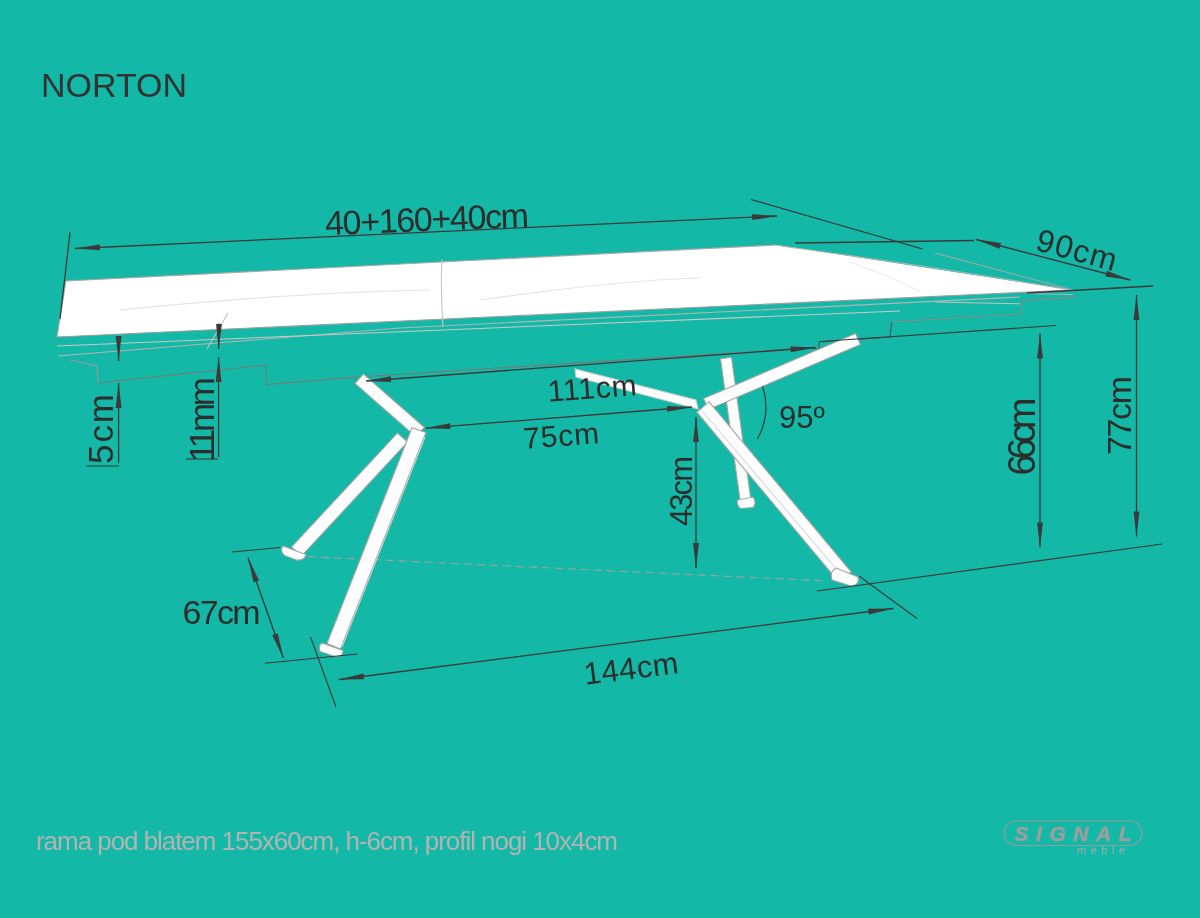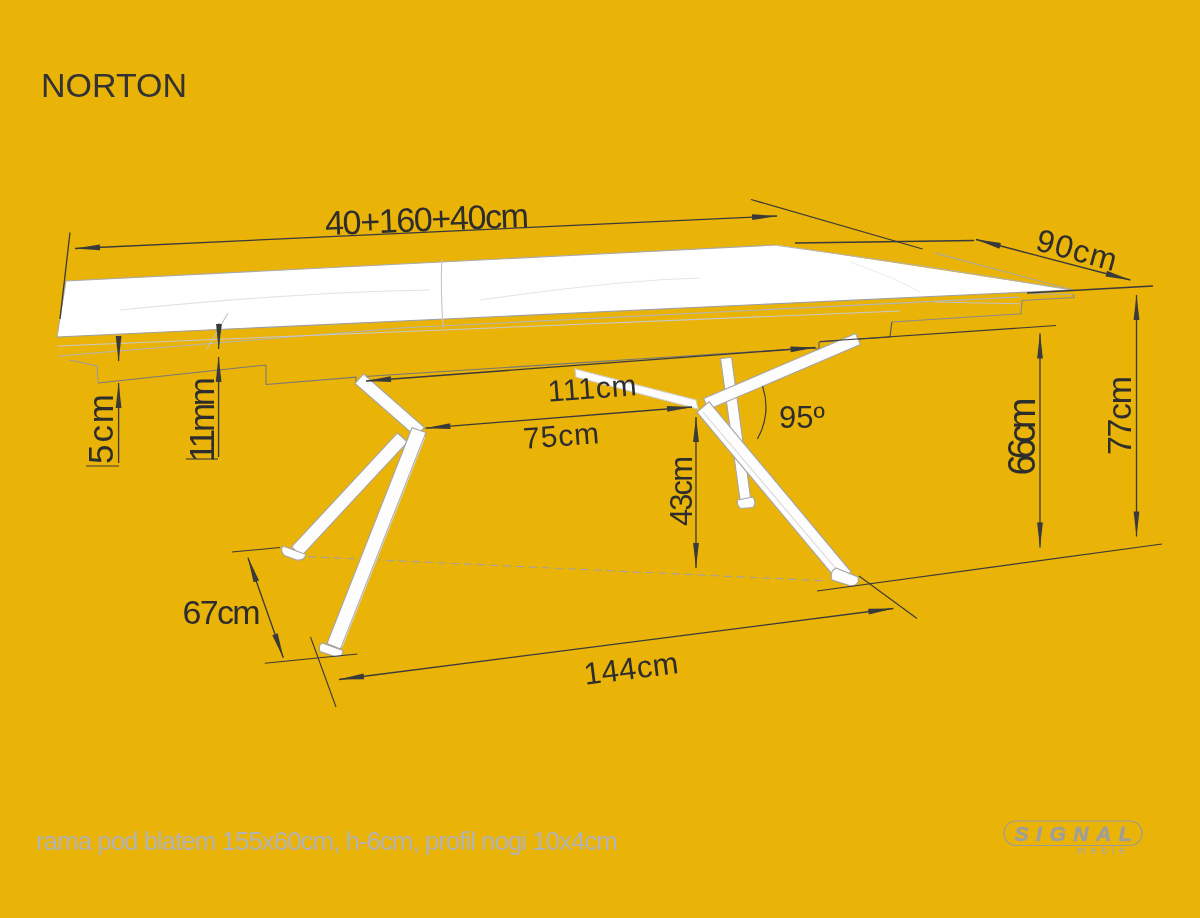--- a/index.html
+++ b/index.html
@@ -1,16 +1,16 @@
 <!DOCTYPE html>
 <html><head>
 <meta charset="utf-8">
 <style>
   html,body{margin:0;padding:0;background:#ffffff;}
-  .page{position:relative;width:1200px;height:918px;background:#eab308;overflow:hidden;
+  .page{position:relative;width:1200px;height:918px;background:#14b8a6;overflow:hidden;
         font-family:"Liberation Sans", sans-serif;}
   svg{position:absolute;left:0;top:0;}
 </style>
 </head>
 <body>
 <div class="page">
 <svg width="1200" height="918" viewBox="0 0 1200 918">
 <defs>
 <marker id="ah" markerWidth="28" markerHeight="8" refX="26" refY="4" orient="auto-start-reverse" markerUnits="userSpaceOnUse">
   <path d="M26.5,4 L1,1.1 L1,6.9 Z" fill="#3a3a3a"></path>

